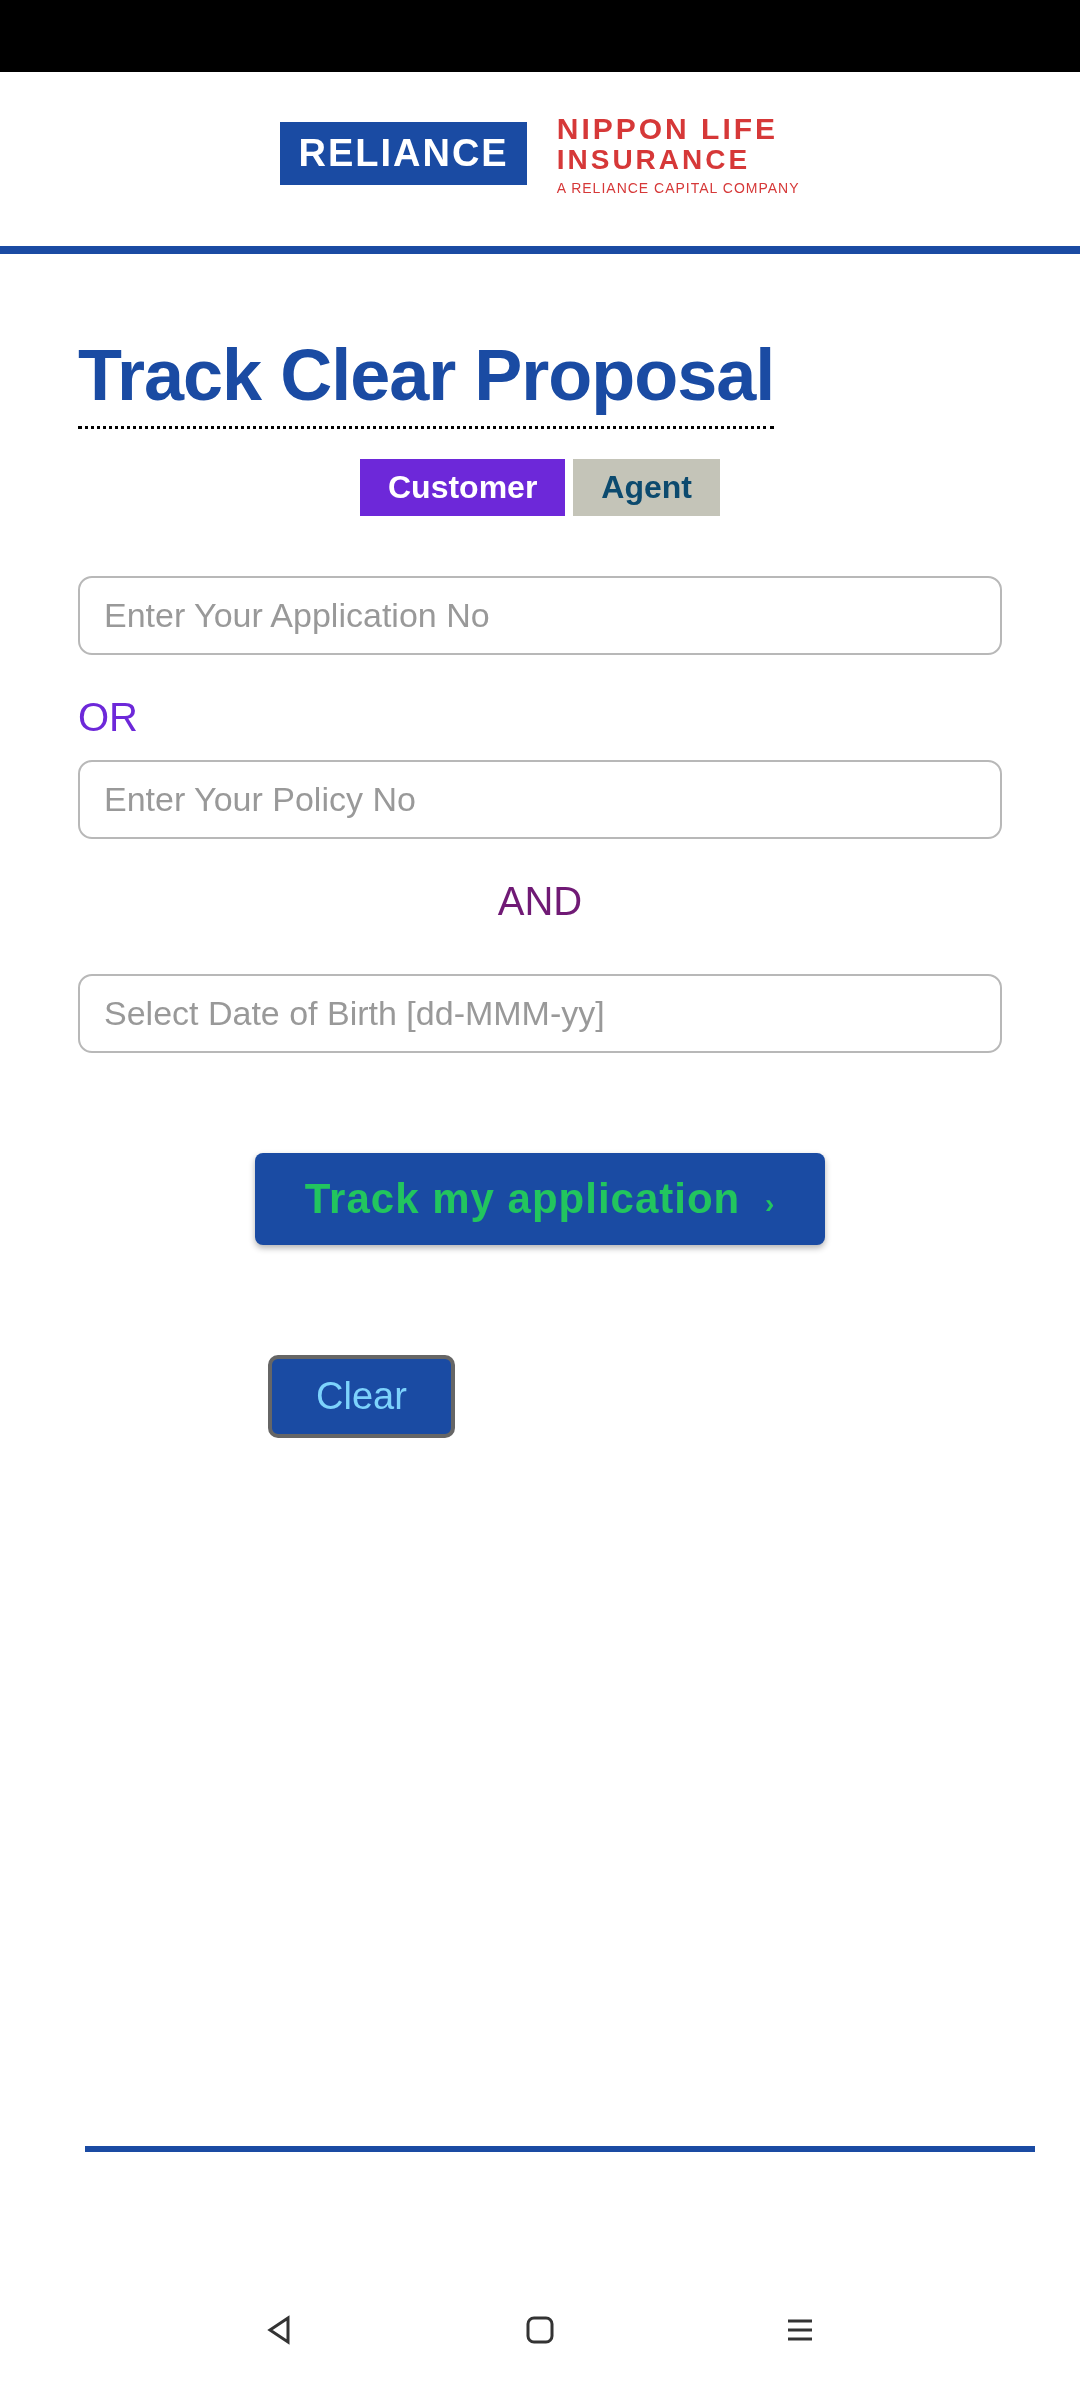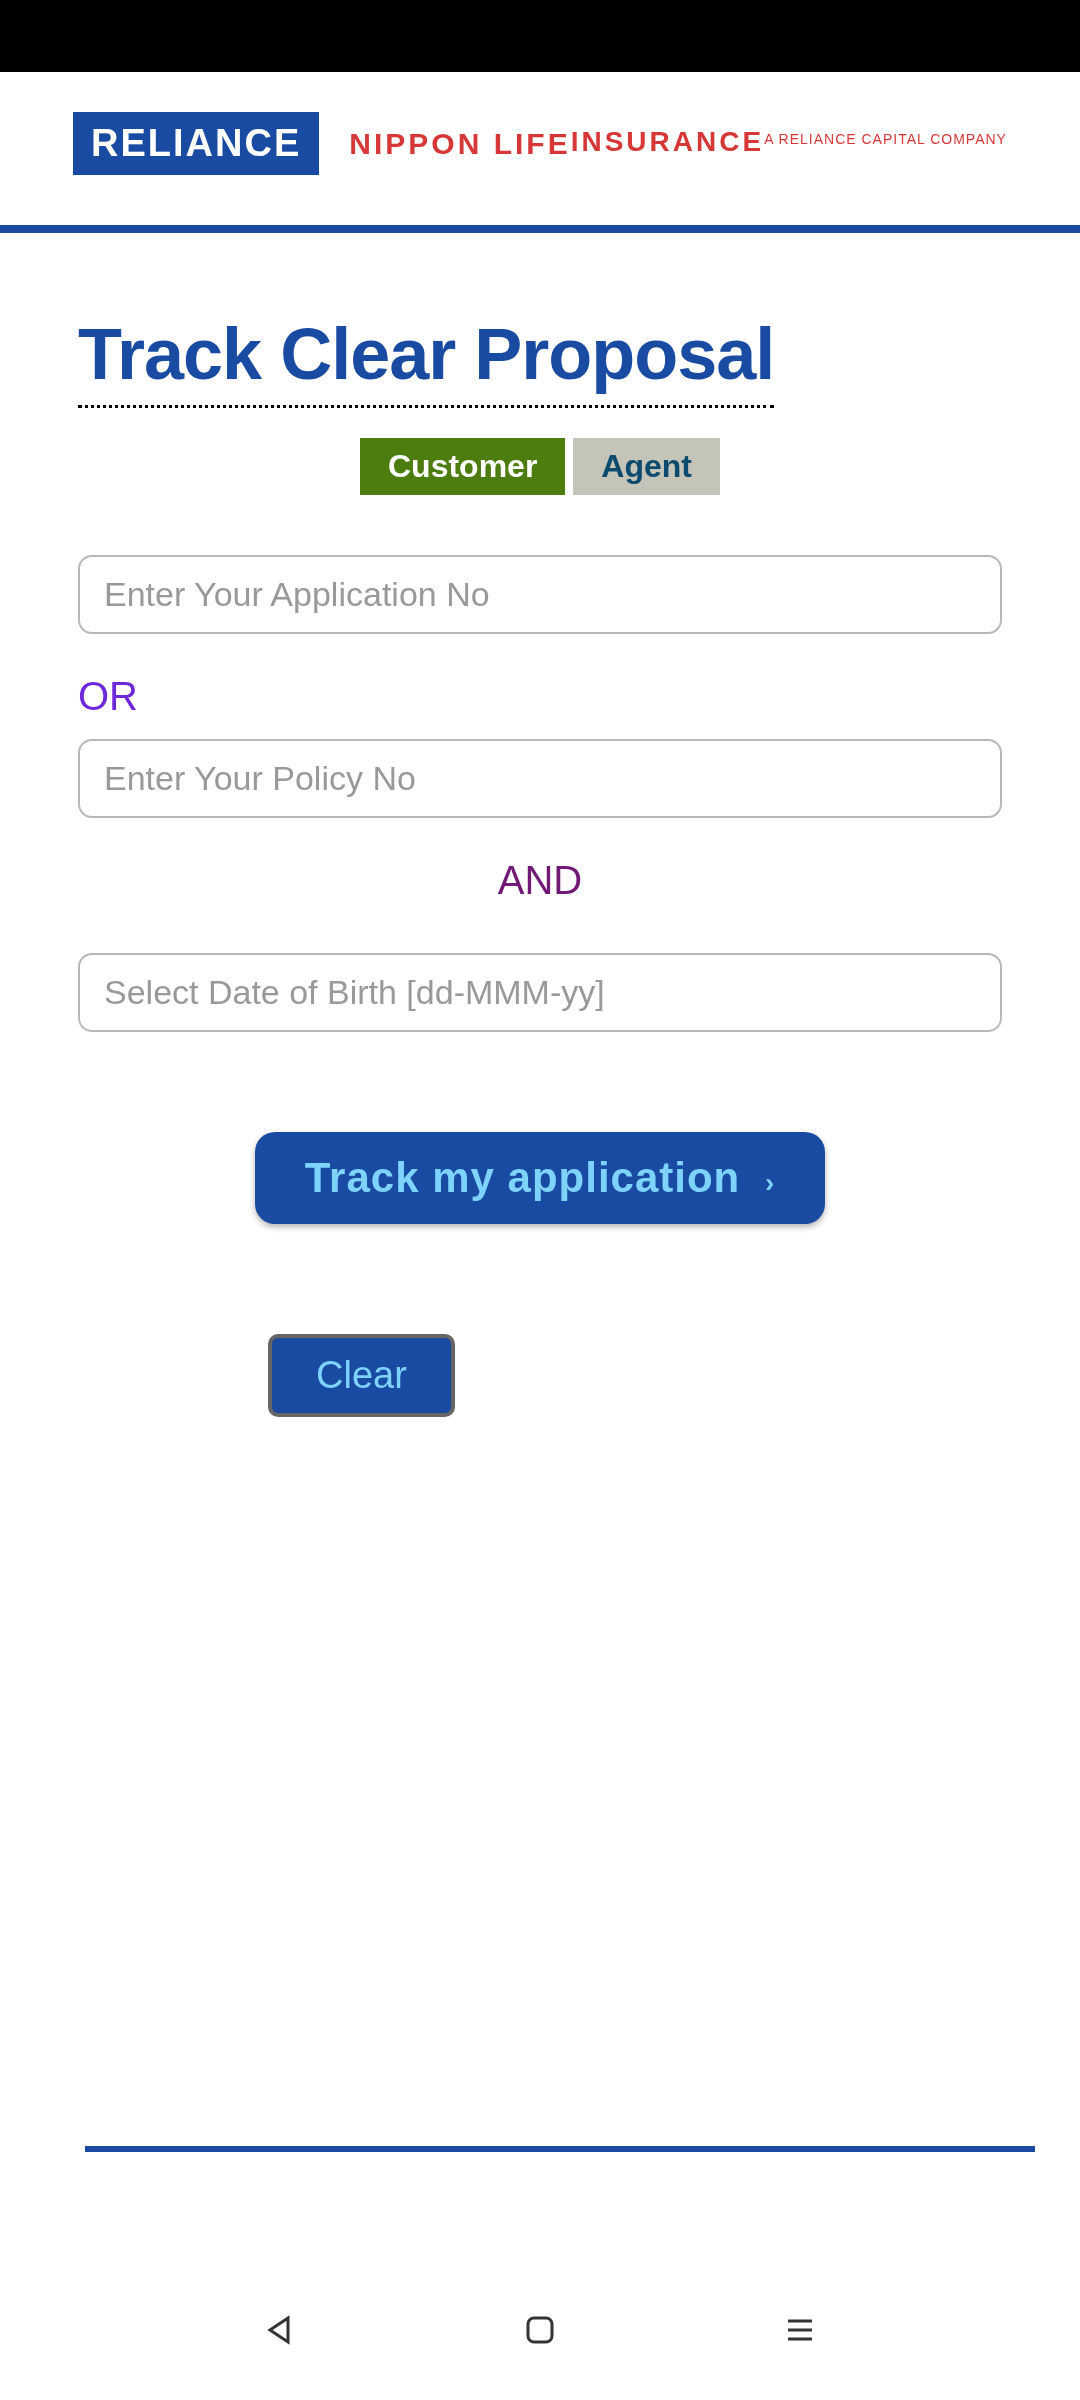--- a/index.html
+++ b/index.html
@@ -43,21 +43,21 @@
     color: #ffffff;
     font-size: 38px;
     font-weight: bold;
     letter-spacing: 2px;
     padding: 10px 18px;
     font-family: Arial, sans-serif;
   }
   
   .nippon-text {
     display: flex;
-    flex-direction: row;
+    flex-direction: column;
   }
   
   .nippon-line1 {
     color: #d63838;
     font-size: 30px;
     font-weight: bold;
     letter-spacing: 3px;
     line-height: 1.1;
   }
   
@@ -107,21 +107,21 @@
   }
   
   .tab {
     padding: 10px 28px;
     font-size: 32px;
     font-weight: bold;
     cursor: pointer;
   }
   
   .tab-active {
-    background: #4d7c0f;
+    background: #6d28d9;
     color: #ffffff;
   }
   
   .tab-inactive {
     background: #c4c4b8;
     color: #0c4a6e;
   }
   
   .form-area {
     margin-top: 60px;
@@ -152,26 +152,26 @@
     text-align: center;
     font-size: 40px;
     color: #701a75;
     margin: 40px 0 50px 0;
   }
   
   .track-button {
     display: block;
     margin: 100px auto 0 auto;
     background: #1a4ba3;
-    color: #7dd3fc;
+    color: #22c55e;
     font-size: 42px;
     font-weight: bold;
     padding: 22px 50px;
     border: none;
-    border-radius: 20px;
+    border-radius: 8px;
     cursor: pointer;
     letter-spacing: 1px;
     box-shadow: 0 3px 6px rgba(0,0,0,0.3);
   }
   
   .track-arrow {
     margin-left: 12px;
     font-size: 28px;
   }
   

